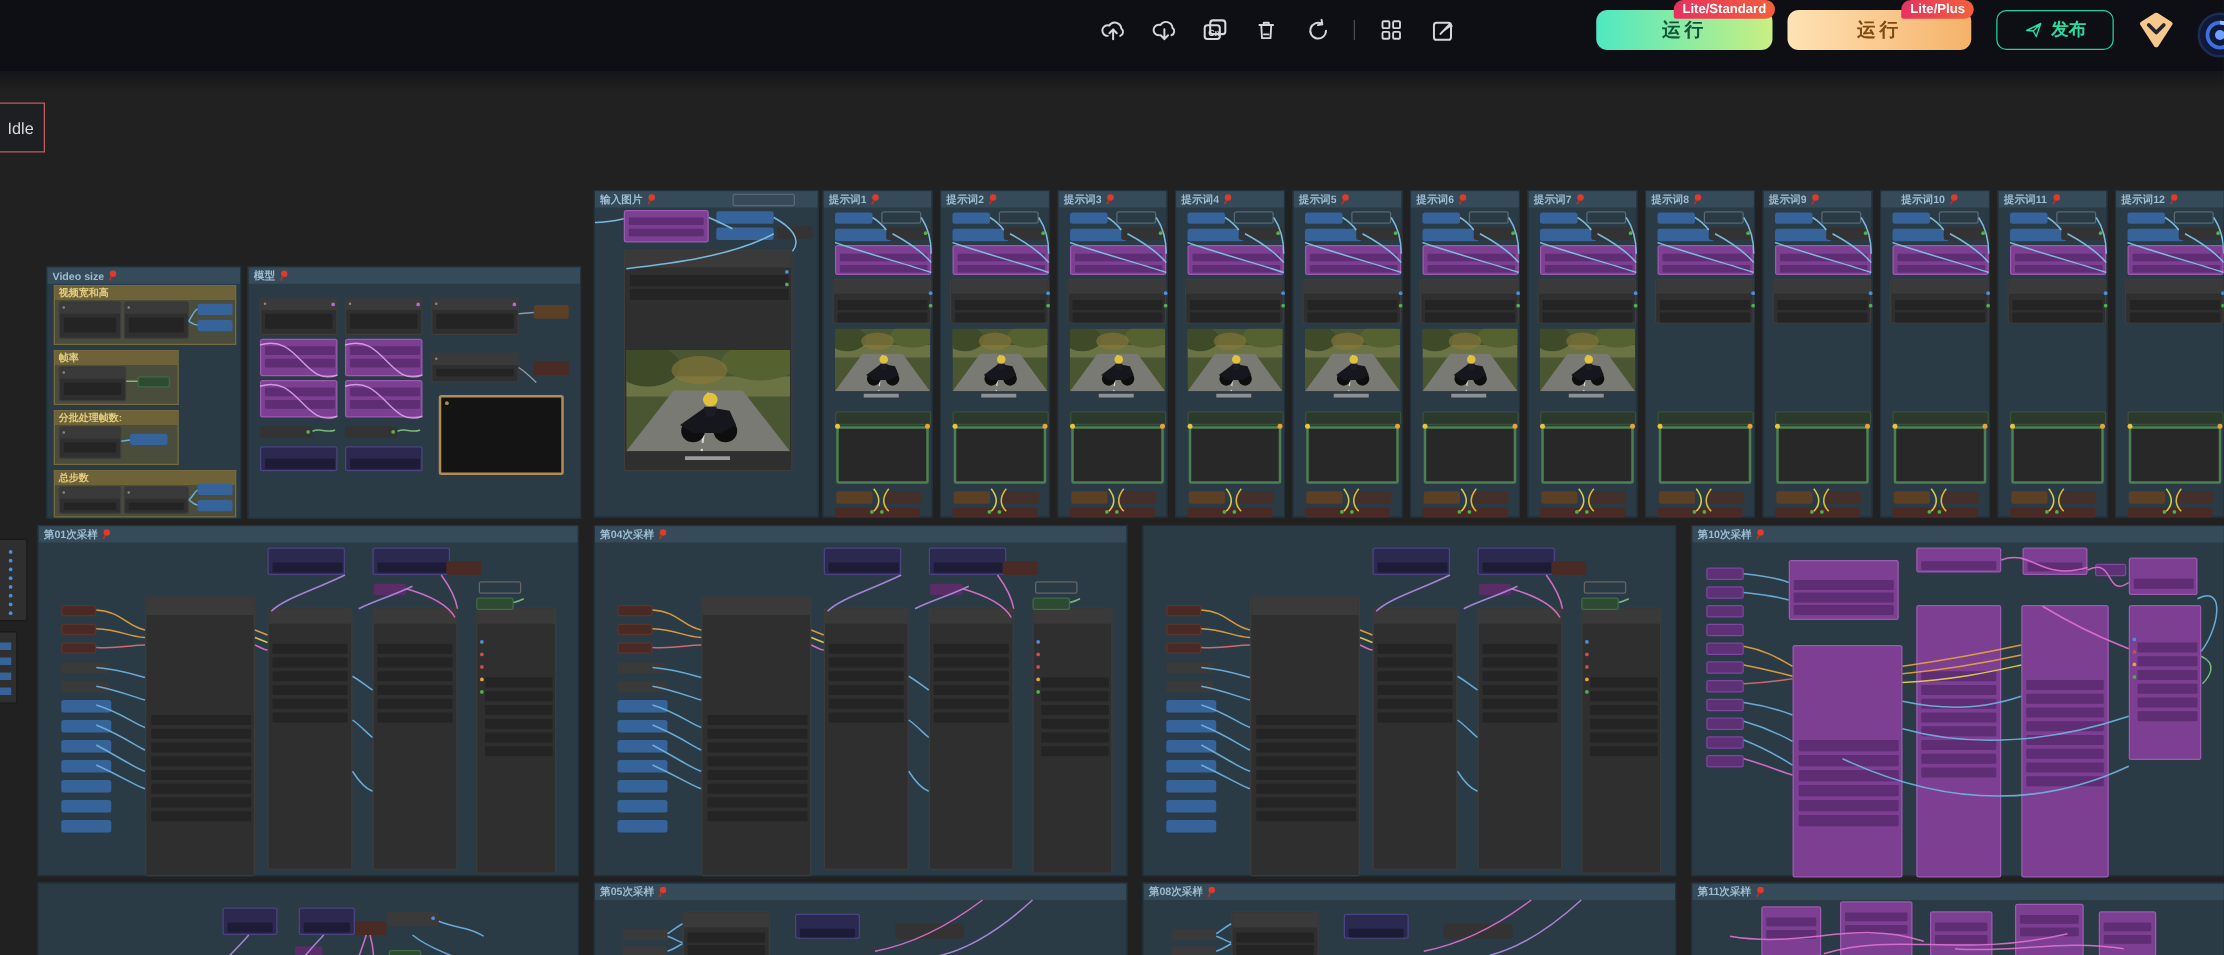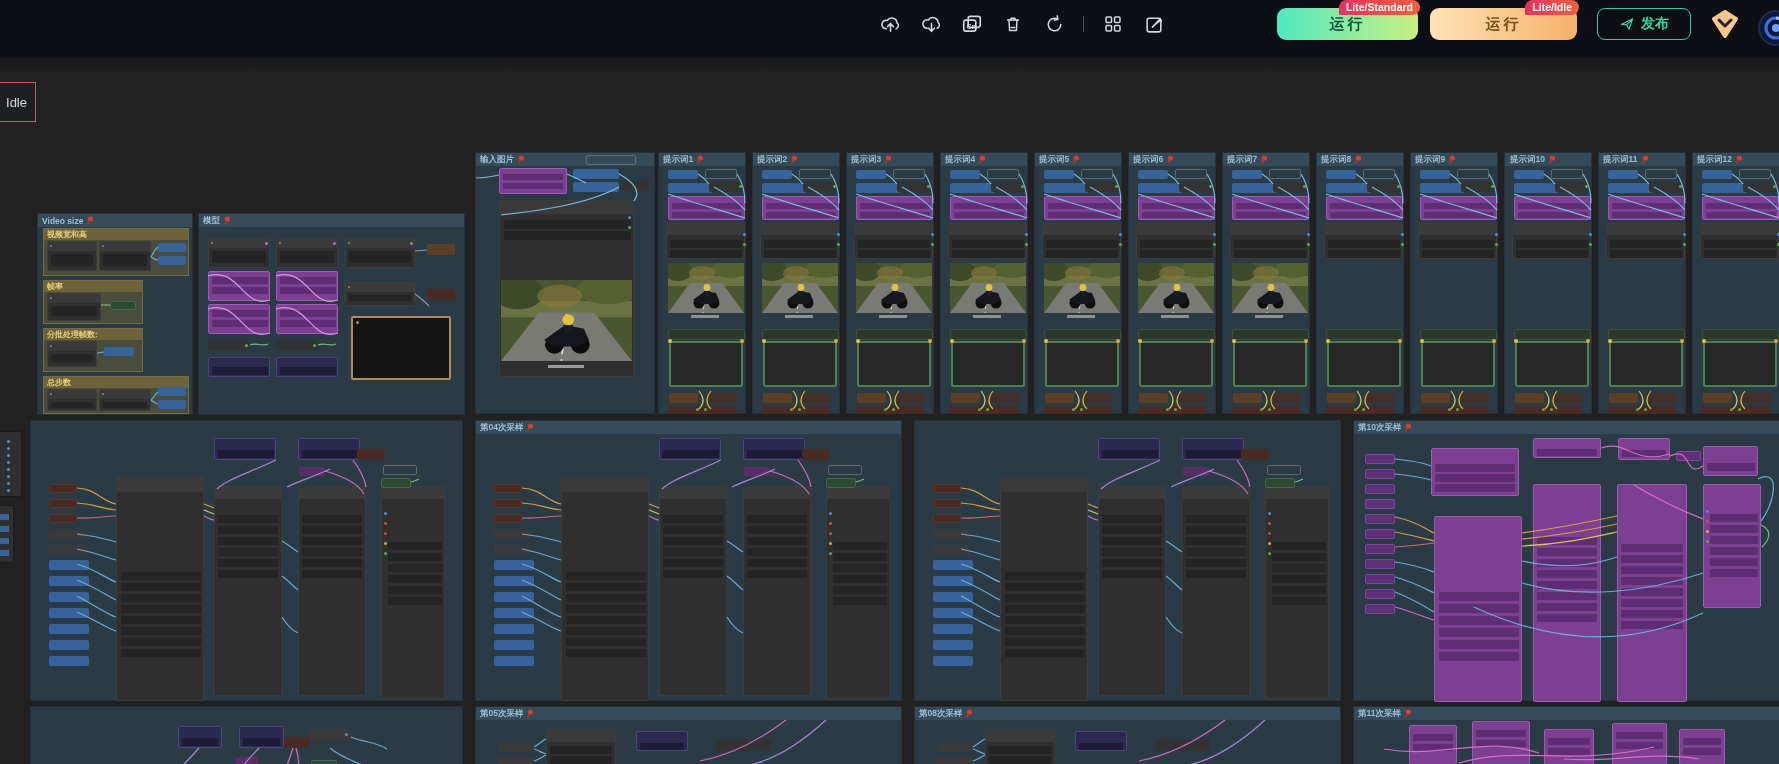--- a/index.html
+++ b/index.html
@@ -100,21 +100,21 @@
         </svg>
     </button>
   </div>
 
   <button class="run-btn" id="run-standard">
     <span>运行</span>
     <span class="run-badge">Lite/Standard</span>
   </button>
   <button class="run-btn" id="run-plus">
     <span>运行</span>
-    <span class="run-badge">Lite/Idle</span>
+    <span class="run-badge">Lite/Plus</span>
   </button>
   <button id="publish-btn">
     <svg width="16" height="16" viewBox="0 0 20 20">
         <path d="M3,10.5 L17,3.5 L12.5,16.5 L9.5,11 Z M9.5,11 L17,3.5" stroke="#2bdca2" fill="none" stroke-width="1.4" stroke-linejoin="round"></path>
       </svg>
     <span>发布</span>
   </button>
   <button id="gem-btn">
     <svg width="34" height="28" viewBox="0 0 34 28">
         <path d="M17,2 L28,9 L17,26 L6,9 Z" fill="#f6c88e" stroke="#f6c88e" stroke-width="4" stroke-linejoin="round"></path>
@@ -861,21 +861,21 @@
           <path d="M39,21 C44,24 47,27 50,31" stroke="#7fc4e8" fill="none" stroke-width="1.2" opacity="0.92"></path>
           <path d="M55,34 C68,41 80,50 86,57" stroke="#7fc4e8" fill="none" stroke-width="1.2" opacity="0.92"></path>
           <path d="M78,21 C84,30 86,40 86,50" stroke="#7fc4e8" fill="none" stroke-width="1.2" opacity="0.92"></path>
           <path d="M9,41 C35,50 65,58 86,65" stroke="#7fc4e8" fill="none" stroke-width="1.2" opacity="0.92"></path>
           <path d="M40,238 Q48,248 40,256" stroke="#e8d44d" fill="none" stroke-width="1.2" opacity="0.92"></path>
           <path d="M52,238 Q44,248 52,256" stroke="#e8c53a" fill="none" stroke-width="1.2" opacity="0.92"></path>
         </svg>
       </div>
     </div>
     <div style="position: absolute; left: 1504px; top: 95px; width: 88px; height: 262px; background: rgb(43, 59, 70); border: 1px solid rgb(34, 49, 59);">
-      <div style="position: absolute; left: 0px; top: 0px; width: 100%; height: 13px; background: rgb(54, 75, 89); display: flex; align-items: center; gap: 3px; padding: 0px 5px; overflow: hidden;">
+      <div style="position: absolute; left: 0px; top: 0px; width: 100%; height: 13px; background: rgb(54, 75, 89); display: flex; align-items: center; gap: 3px; padding: 0px 16px; overflow: hidden;">
         <span class="grp-title">提示词10</span>
         <span style="display: flex;">
           <svg width="8" height="9" viewBox="0 0 8 9" style="flex:none">
             <circle cx="4.4" cy="3" r="2.6" fill="#e03a2a"></circle>
             <path d="M3.4,4.8 L1.6,8.4" stroke="#c23022" stroke-width="1.3"></path>
           </svg>
         </span>
       </div>
       <div style="position: absolute; left: 9px; top: 17px; width: 30px; height: 9px; background: rgb(53, 99, 154); border-radius: 2px;"></div>
       <div style="position: absolute; left: 46px; top: 16px; width: 32px; height: 10px; background: transparent; border-radius: 2px; border: 1px solid rgb(90, 106, 116);"></div>
@@ -1005,20 +1005,29 @@
           <path d="M39,21 C44,24 47,27 50,31" stroke="#7fc4e8" fill="none" stroke-width="1.2" opacity="0.92"></path>
           <path d="M55,34 C68,41 80,50 86,57" stroke="#7fc4e8" fill="none" stroke-width="1.2" opacity="0.92"></path>
           <path d="M78,21 C84,30 86,40 86,50" stroke="#7fc4e8" fill="none" stroke-width="1.2" opacity="0.92"></path>
           <path d="M9,41 C35,50 65,58 86,65" stroke="#7fc4e8" fill="none" stroke-width="1.2" opacity="0.92"></path>
           <path d="M40,238 Q48,248 40,256" stroke="#e8d44d" fill="none" stroke-width="1.2" opacity="0.92"></path>
           <path d="M52,238 Q44,248 52,256" stroke="#e8c53a" fill="none" stroke-width="1.2" opacity="0.92"></path>
         </svg>
       </div>
     </div>
     <div style="position: absolute; left: 30px; top: 363px; width: 433px; height: 281px; background: rgb(43, 59, 70); border: 1px solid rgb(34, 49, 59);">
+      <div style="position: absolute; left: 0px; top: 0px; width: 100%; height: 13px; background: rgb(54, 75, 89); display: flex; align-items: center; gap: 3px; padding: 0px 4px; overflow: hidden;">
+        <span class="grp-title">第01次采样</span>
+        <span style="display: flex;">
+          <svg width="8" height="9" viewBox="0 0 8 9" style="flex:none">
+            <circle cx="4.4" cy="3" r="2.6" fill="#e03a2a"></circle>
+            <path d="M3.4,4.8 L1.6,8.4" stroke="#c23022" stroke-width="1.3"></path>
+          </svg>
+        </span>
+      </div>
       <div style="position: absolute; left: 18px; top: 63px; width: 28px; height: 9px; background: rgb(74, 42, 36); border-radius: 2px; border: 1px solid rgb(90, 53, 44);"></div>
       <div style="position: absolute; left: 18px; top: 78px; width: 28px; height: 9px; background: rgb(74, 42, 36); border-radius: 2px; border: 1px solid rgb(90, 53, 44);"></div>
       <div style="position: absolute; left: 18px; top: 93px; width: 28px; height: 9px; background: rgb(74, 42, 36); border-radius: 2px; border: 1px solid rgb(90, 53, 44);"></div>
       <div style="position: absolute; left: 18px; top: 109px; width: 38px; height: 9px; background: rgb(58, 58, 58); border-radius: 2px;"></div>
       <div style="position: absolute; left: 18px; top: 124px; width: 38px; height: 9px; background: rgb(58, 58, 58); border-radius: 2px;"></div>
       <div style="position: absolute; left: 18px; top: 139px; width: 40px; height: 10px; background: rgb(53, 99, 154); border-radius: 2px;"></div>
       <div style="position: absolute; left: 18px; top: 155px; width: 40px; height: 10px; background: rgb(53, 99, 154); border-radius: 2px;"></div>
       <div style="position: absolute; left: 18px; top: 171px; width: 40px; height: 10px; background: rgb(53, 99, 154); border-radius: 2px;"></div>
       <div style="position: absolute; left: 18px; top: 187px; width: 40px; height: 10px; background: rgb(53, 99, 154); border-radius: 2px;"></div>
       <div style="position: absolute; left: 18px; top: 203px; width: 40px; height: 10px; background: rgb(53, 99, 154); border-radius: 2px;"></div>

